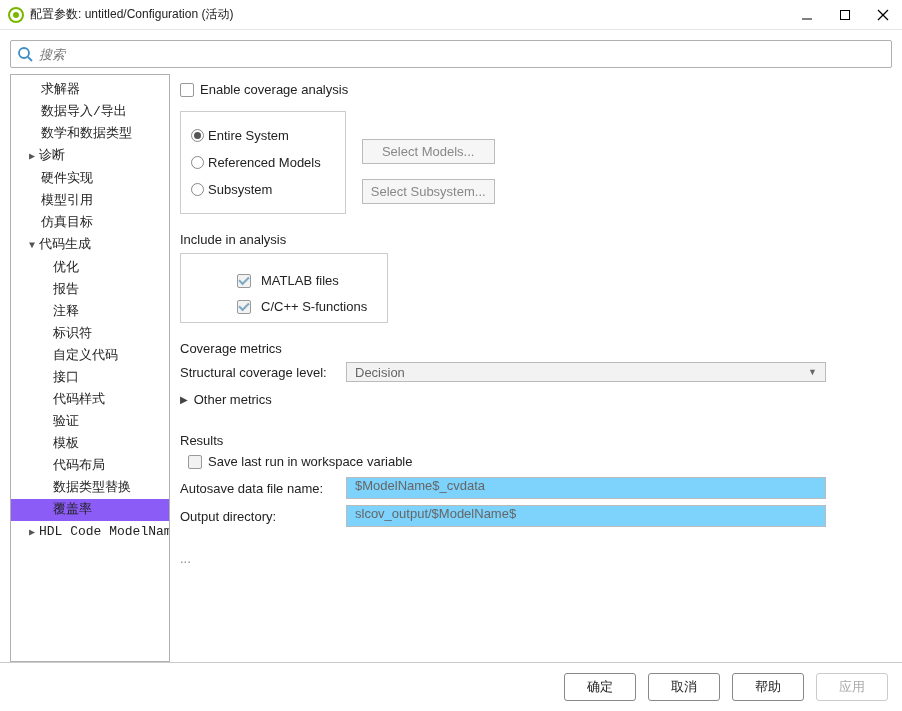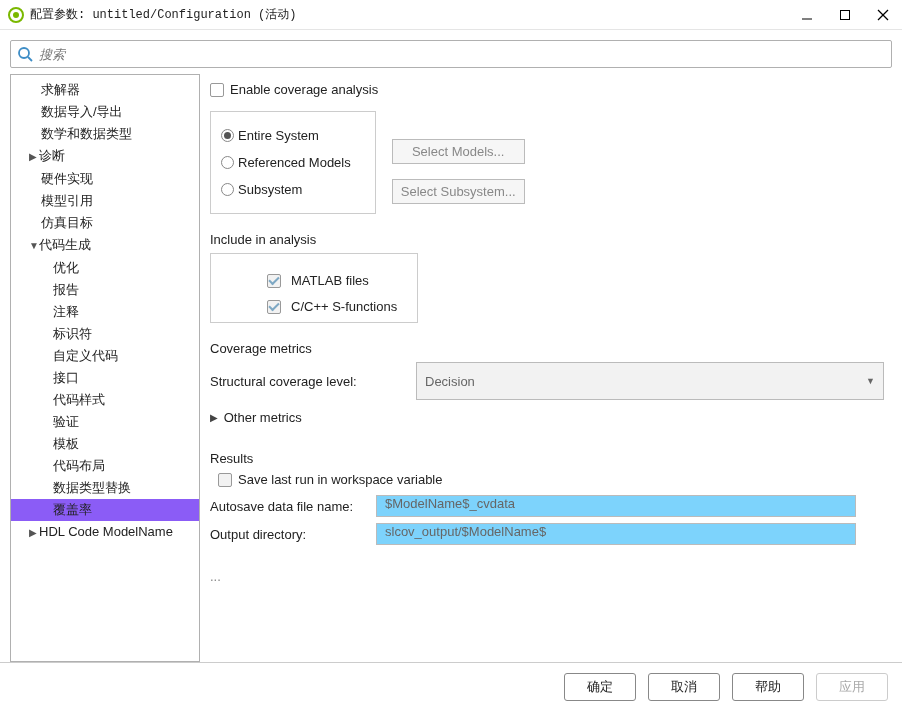--- a/index.html
+++ b/index.html
@@ -14,21 +14,20 @@
   display: flex;
   flex-direction: column;
 }
 .titlebar {
   height: 30px;
   display: flex;
   align-items: center;
   padding: 0 8px;
   border-bottom: 1px solid #e5e5e5;
   flex-shrink: 0;
-  font-family: Liberation Mono, monospace;
 }
 .titlebar-icon {
   width: 16px; height: 16px;
   border: 2px solid #7ab800;
   border-radius: 50%;
   margin-right: 6px;
   position: relative;
 }
 .titlebar-icon::after {
   content: "";
@@ -64,25 +63,26 @@
 
 .main-area {
   flex: 1;
   display: flex;
   padding: 0 10px 0 10px;
   gap: 10px;
   overflow: hidden;
 }
 
 .nav {
-  width: 190px;
+  width: 160px;
   border: 1px solid #b0b0b0;
   overflow: auto;
   padding: 4px 0;
   flex-shrink: 0;
+  font-family: Liberation Mono, monospace;
 }
 .nav-item {
   padding: 2px 0 2px 16px;
   font-size: 13px;
   line-height: 18px;
   cursor: default;
   white-space: nowrap;
 }
 .nav-item.depth1 { padding-left: 30px; }
 .nav-item.depth2 { padding-left: 42px; }
@@ -129,24 +129,23 @@
 .section-title { margin-top: 18px; margin-bottom: 6px; font-size: 13px; }
 
 .incl-box { border: 1px solid #ccc; display: inline-block; padding: 8px 20px 8px 10px; }
 .incl-row { display: flex; align-items: flex-end; gap: 10px; height: 26px; margin-left: 46px; }
 
 .field-row { display: flex; align-items: center; gap: 16px; margin: 6px 0; }
 .field-label { width: 150px; font-size: 13px; }
 .sel-input {
   flex: 1; border: 1px solid #bbb;
   background: #f2f2f2; color: #666;
-  height: 38px; display: flex; align-items: center;
+  height: 20px; display: flex; align-items: center;
   padding: 0 8px; justify-content: space-between;
   max-width: 480px;
-  margin-left: 40px;
 }
 .sel-input .arrow { font-size: 9px; color: #666; }
 .text-input {
   flex: 1; border: 1px solid #bbb;
   background: #7dd3fc; color: #666;
   height: 22px; display: flex; align-items: flex-start;
   padding: 0 8px; max-width: 480px;
 }
 .disclosure { display: flex; align-items: center; gap: 6px; margin-top: 10px; }
 .disclosure .tri { font-size: 10px; color: #444; }

